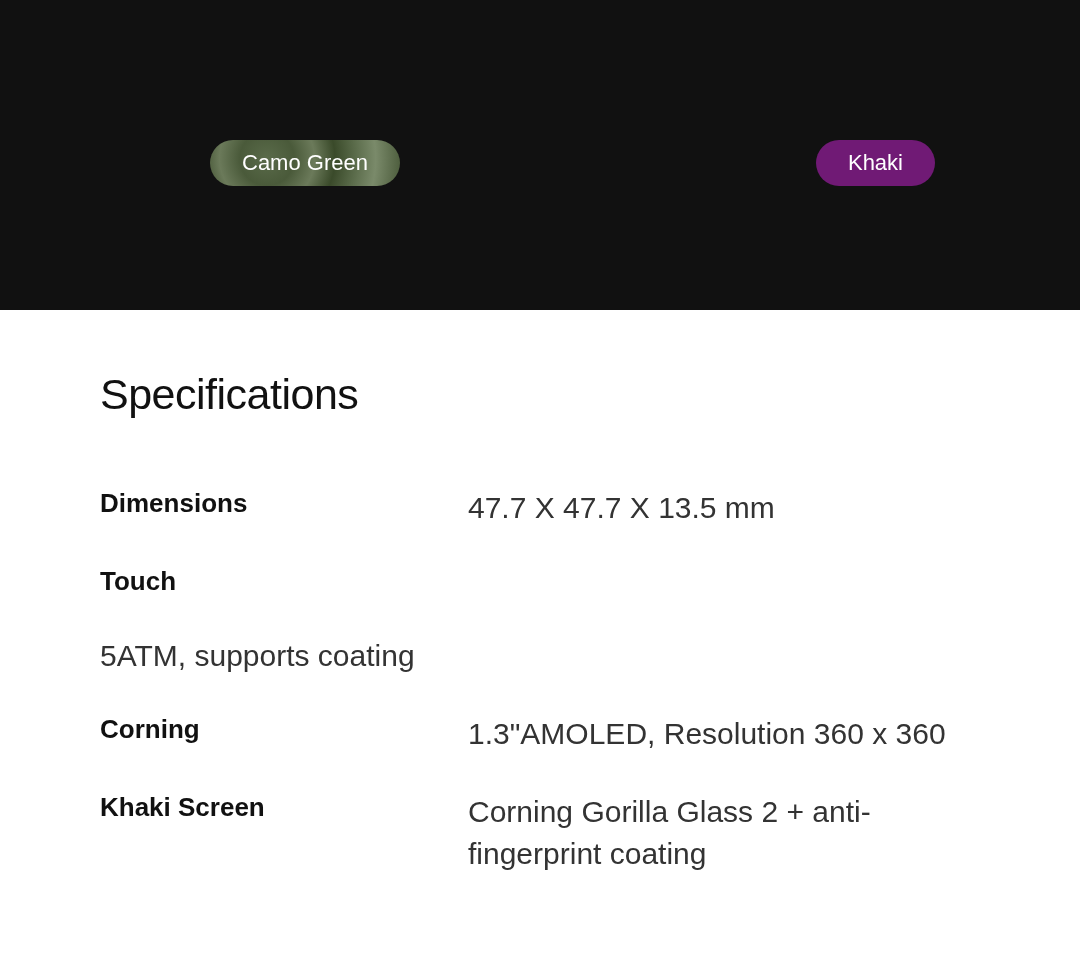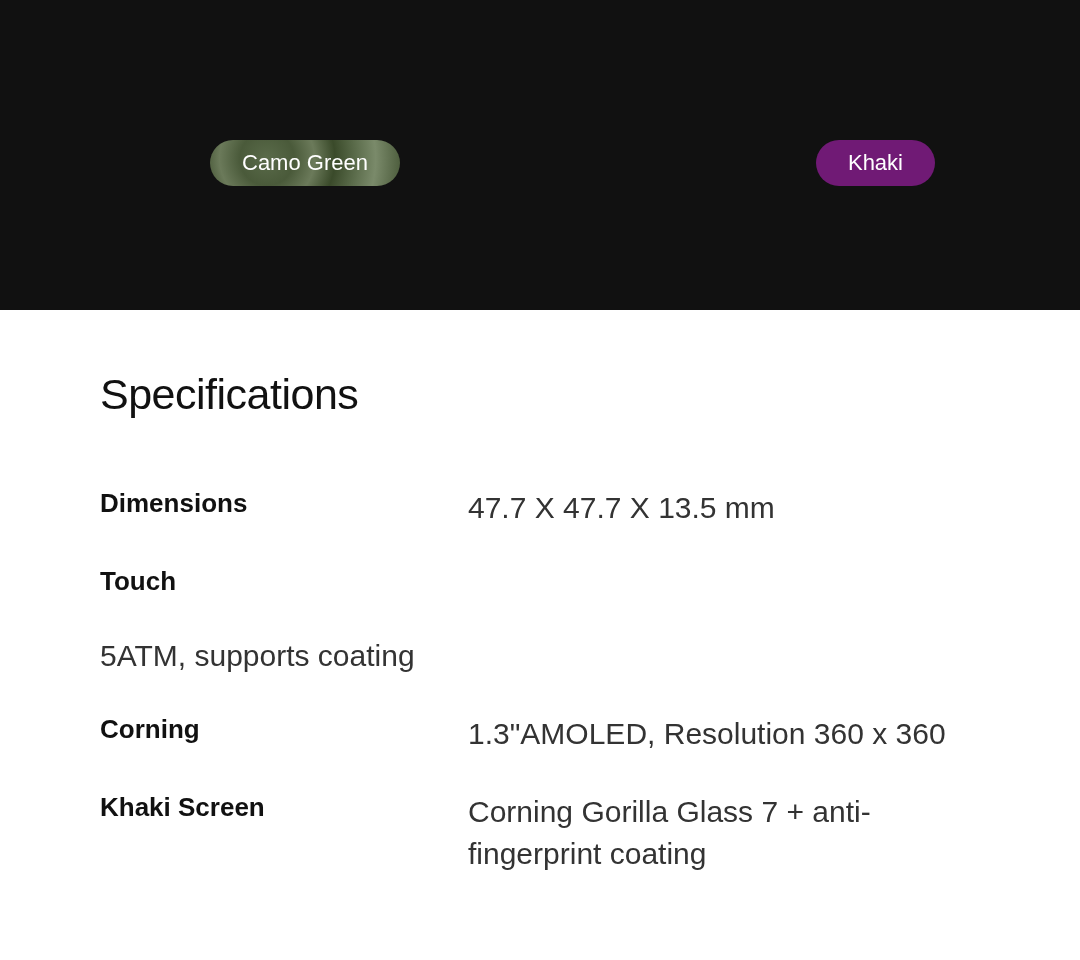--- a/index.html
+++ b/index.html
@@ -115,16 +115,16 @@
       </div>
       <div class="spec-row">
         <div class="spec-value">5ATM, supports coating</div>
       </div>
       <div class="spec-row">
         <div class="spec-label">Corning</div>
         <div class="spec-value">1.3"AMOLED, Resolution 360 x 360</div>
       </div>
       <div class="spec-row">
         <div class="spec-label">Khaki Screen</div>
-        <div class="spec-value">Corning Gorilla Glass 7 + anti-fingerprint coating</div>
+        <div class="spec-value">Corning Gorilla Glass 2 + anti-fingerprint coating</div>
       </div>
     </div>
 </div>
 
 </body></html>

